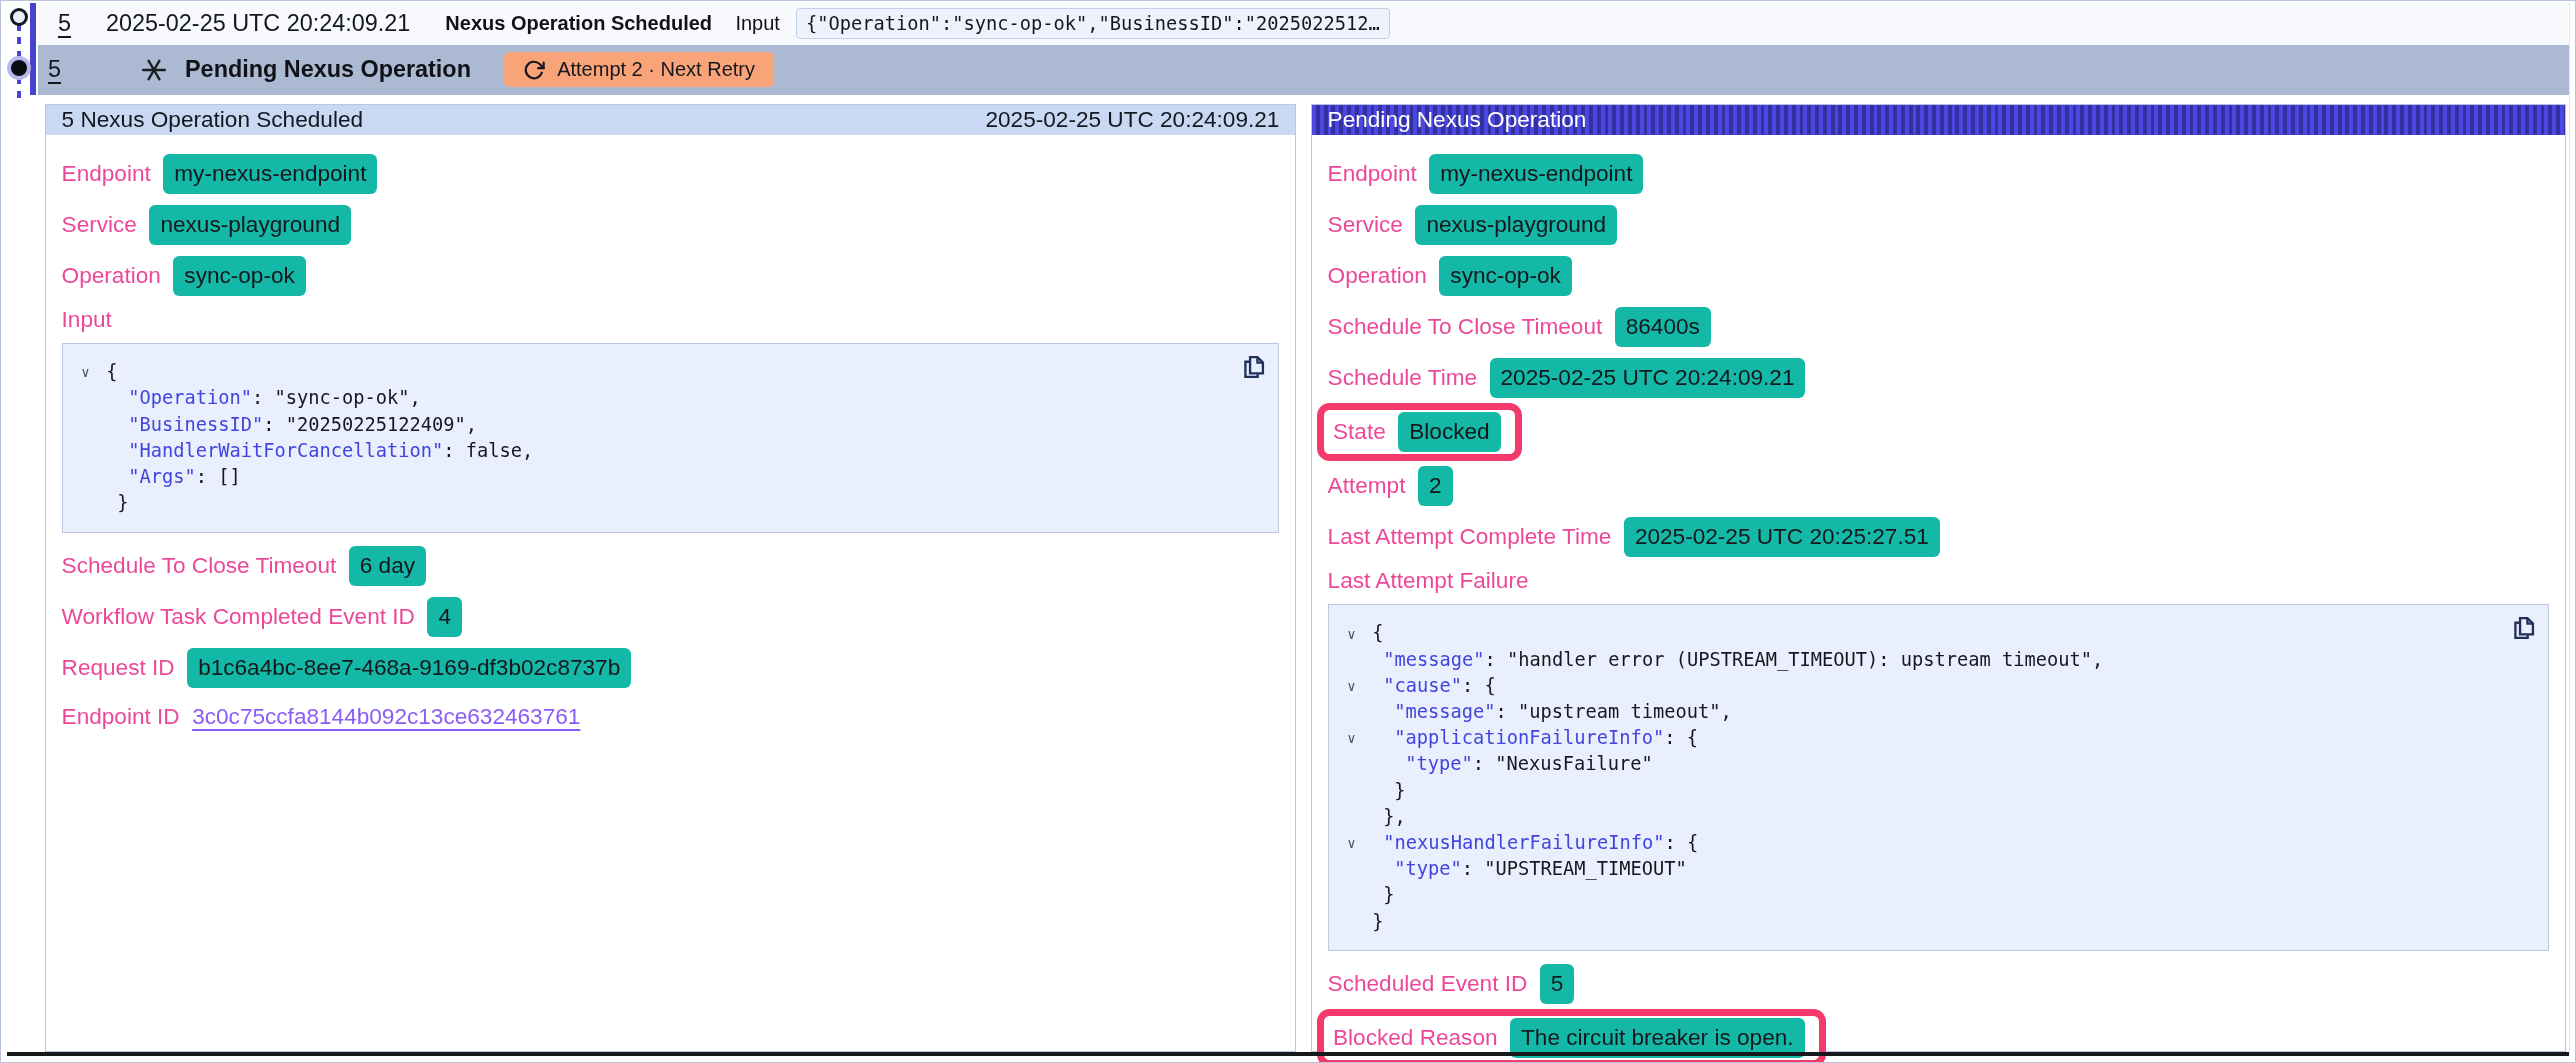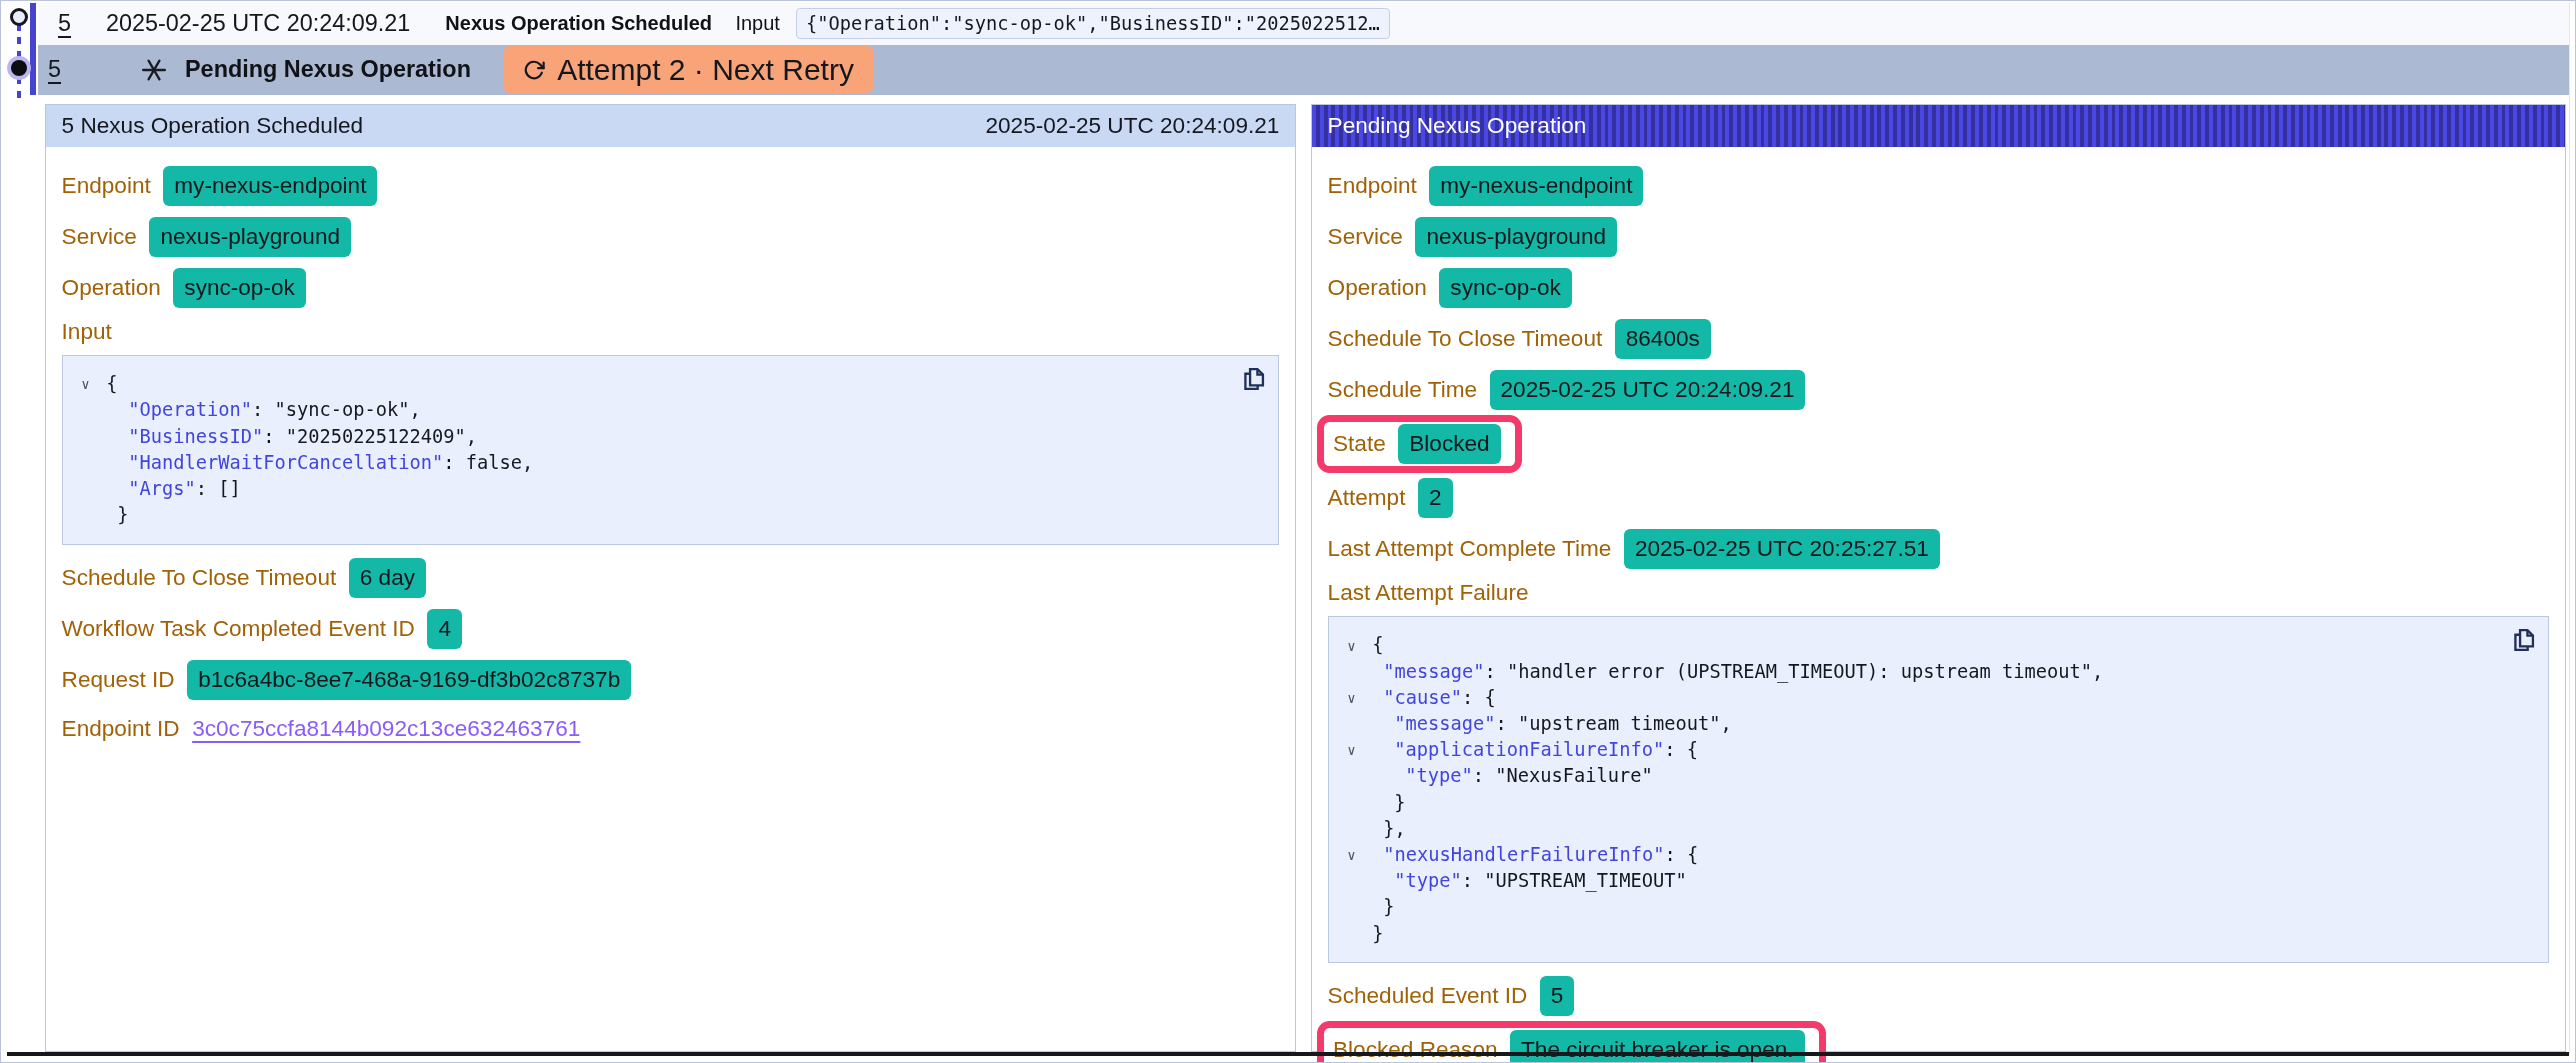--- a/index.html
+++ b/index.html
@@ -24,34 +24,34 @@
   .evt-time{font-size:23.4px;margin-left:35px;color:#14171e;}
   .evt-name{font-size:20px;font-weight:700;margin-left:35px;color:#101218;}
   .evt-detail-label{font-size:20px;margin-left:23.4px;color:#101218;}
   .evt-chip{font-family:"DejaVu Sans Mono",monospace;font-size:18.7px;margin-left:15.6px;
     background:#eef2fc;border:1.6px solid #c3cfe8;border-radius:3.9px;padding:3.9px 9.4px;color:#15181f;white-space:nowrap;}
   .pend-icon{margin-left:79px;width:28px;height:28px;flex:none;}
   .pend-name{font-size:23.4px;font-weight:700;margin-left:17px;color:#101218;}
   .badge{display:inline-flex;align-items:center;gap:12.5px;margin-left:33px;background:#f9a478;
     border-radius:5.5px;padding:6.2px 18.7px;}
   .badge svg{width:22px;height:22px;}
-  .badge-text{font-size:30px;color:#14171e;}
+  .badge-text{font-size:20px;color:#14171e;}
   
   .panel{position:absolute;top:103px;height:948px;box-sizing:border-box;
     border:1.6px solid #b9c6e0;background:#ffffff;}
   .panel-left{left:44px;width:1251px;}
   .panel-right{left:1310px;width:1255px;}
-  .panel-header{height:42px;display:flex;align-items:center;justify-content:space-between;
+  .panel-header{height:30px;display:flex;align-items:center;justify-content:space-between;
     padding:0 15.6px;font-size:22.6px;font-weight:500;color:#14171e;}
   .panel-left .panel-header{background:#c9d9f3;}
   .panel-right .panel-header{
     background:repeating-linear-gradient(90deg,#4a47e2 0 3.9px,#34309f 3.9px 7.8px);color:#ffffff;}
   .panel-body{padding:18.7px 15.6px;}
   .field-row{display:flex;align-items:center;min-height:36px;margin-bottom:11px;}
-  .field-label{font-size:22.6px;color:#a16207;margin-right:12.5px;white-space:nowrap;}
+  .field-label{font-size:22.6px;color:#ec4899;margin-right:12.5px;white-space:nowrap;}
   .chip{background:#14b8a6;border-radius:6.2px;padding:7px 11px;font-size:22.6px;color:#16181d;white-space:nowrap;}
   .link-value{font-size:22.6px;color:#8b5cf6;text-decoration:underline;text-underline-offset:4.7px;
     text-decoration-thickness:1.6px;cursor:pointer;white-space:nowrap;}
   .code-field{display:block;margin-bottom:12.5px;}
   .code-field .field-label{display:block;margin-bottom:10px;}
   .code-block{position:relative;background:#e9effc;border:1.6px solid #bac8e2;
     padding:15.6px 18.7px;box-sizing:border-box;width:100%;}
   .code-line{white-space:pre;font-family:"DejaVu Sans Mono",monospace;font-size:18.7px;line-height:26px;color:#15181f;}
   .chev{display:inline-block;width:25px;color:#4a5568;font-size:14px;vertical-align:0.8px;cursor:pointer;}
   .indent{display:inline-block;}

